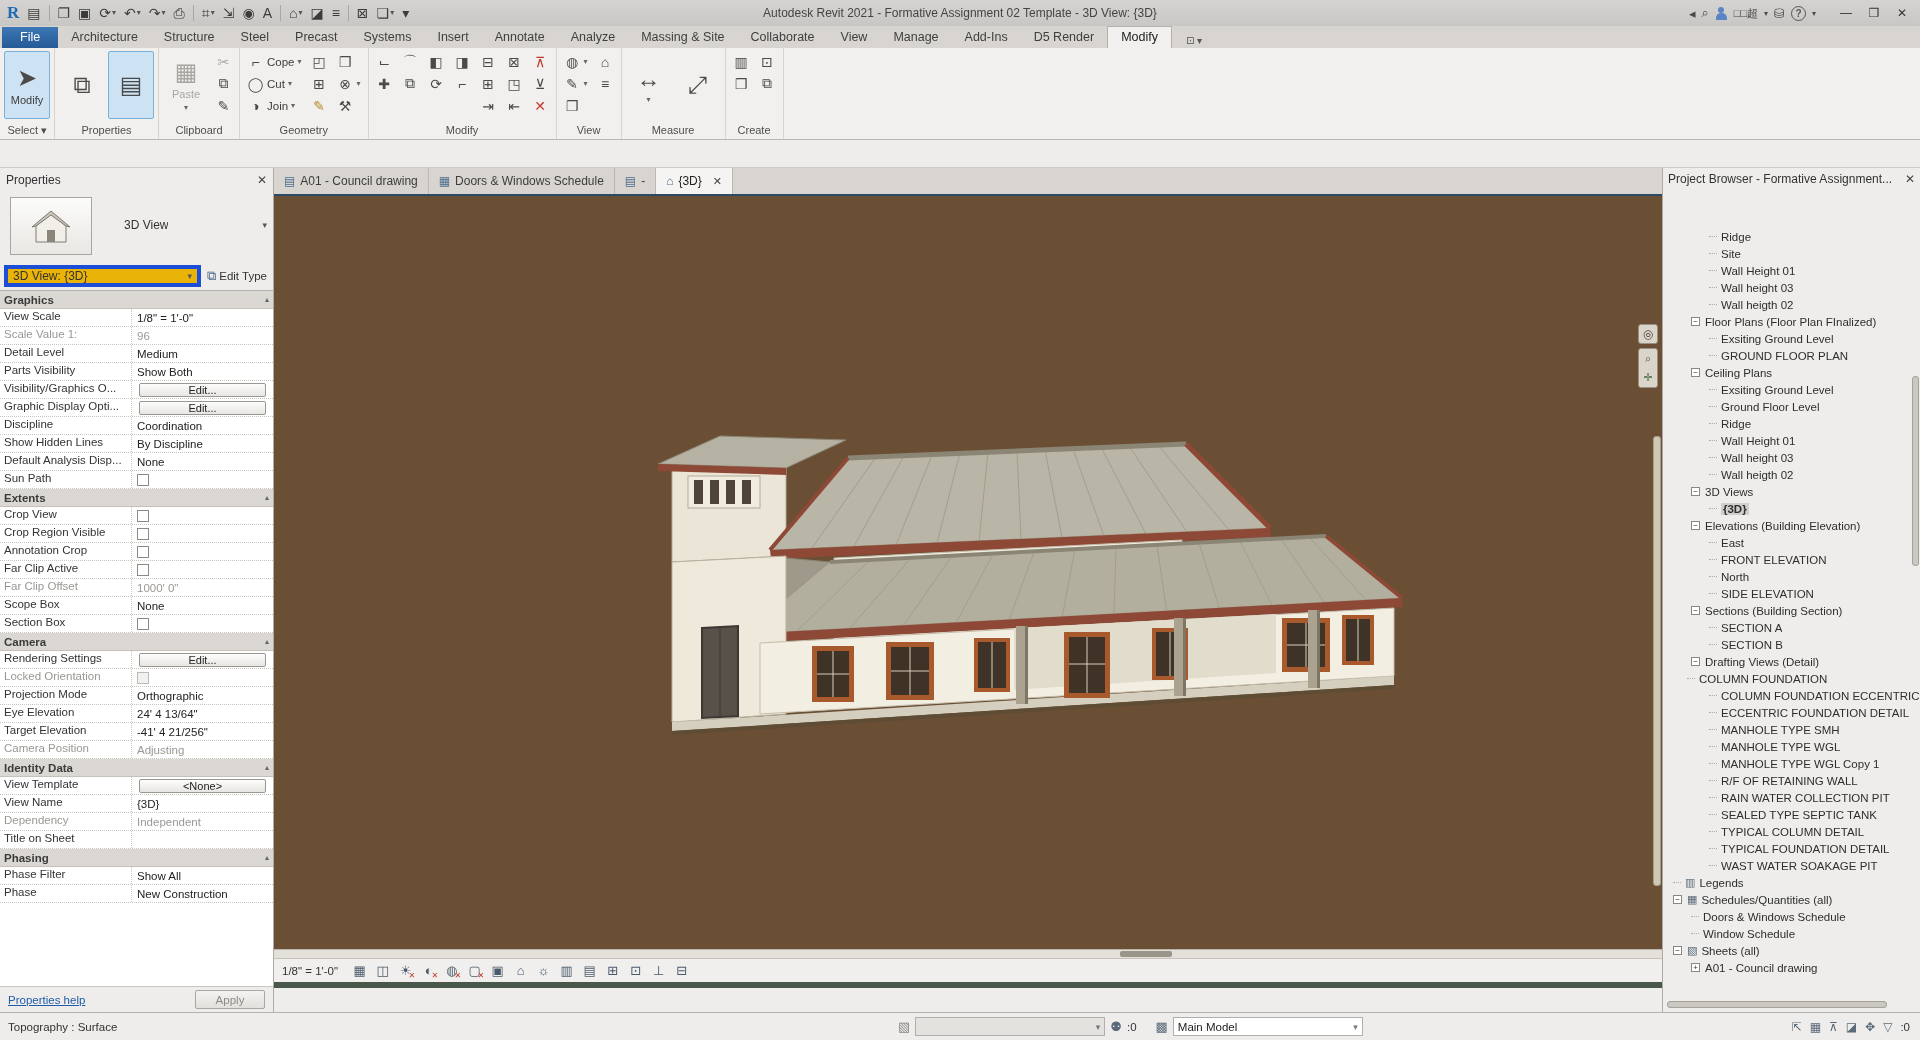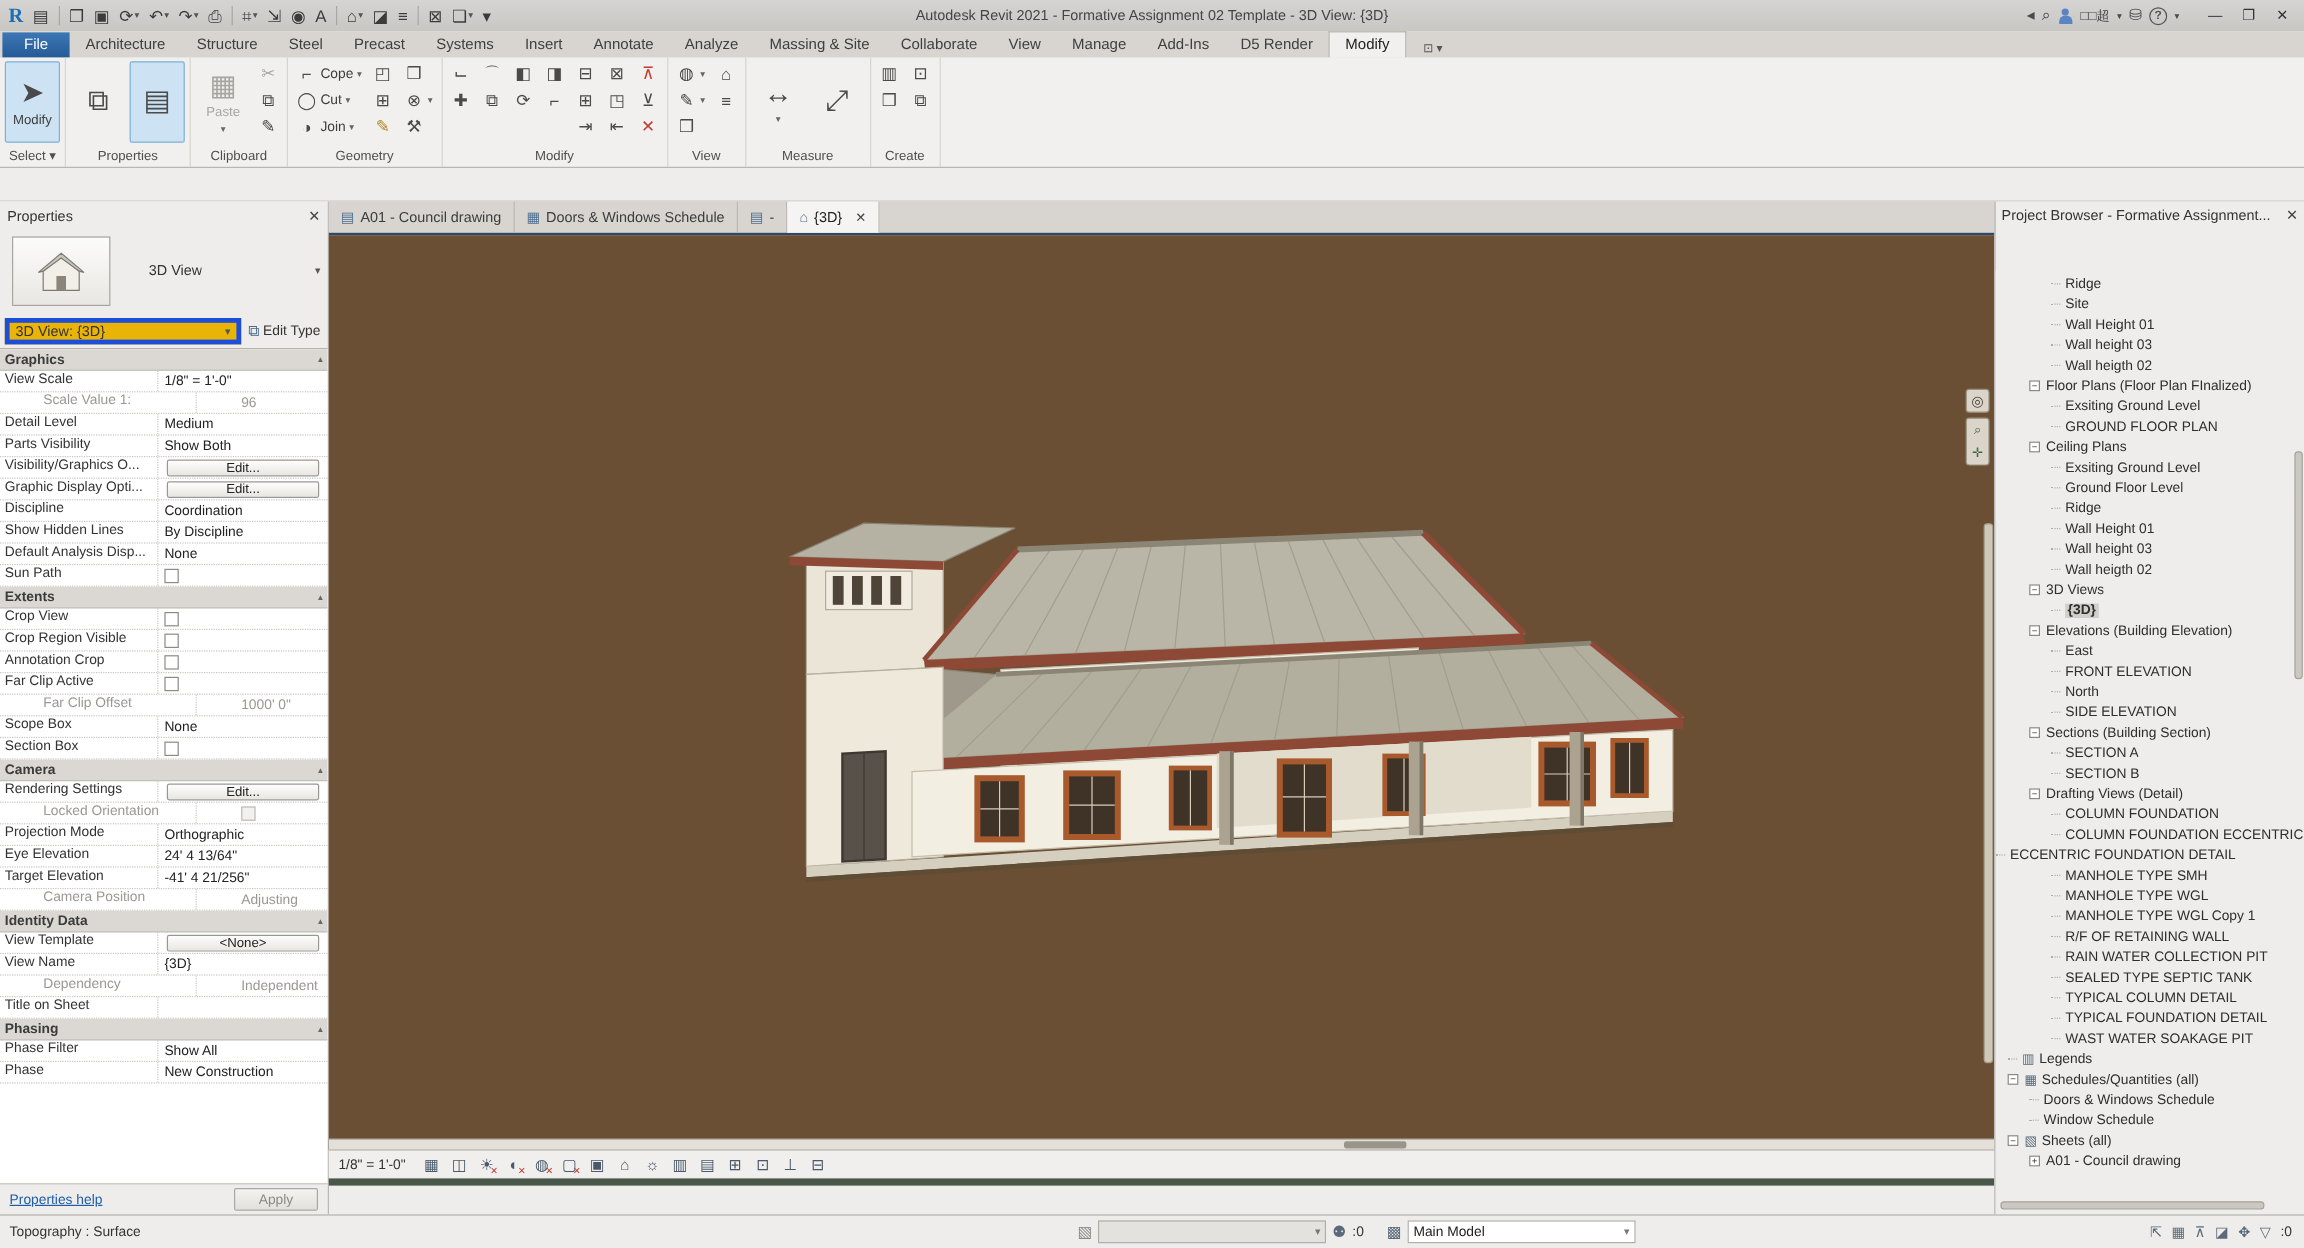--- a/index.html
+++ b/index.html
@@ -76,21 +76,21 @@
   .selcombo .dd { margin-left:auto; font-size:9px; color:#555; }
   .edittype { display:flex; align-items:center; gap:3px; font-size:11.5px; color:#333; padding:0 2px; }
   .edittype .g { font-size:13px; color:#4a6a8a; }
   .propgrid { flex:1; background:#fff; border-top:1px solid #b5b2ad; overflow:hidden; font-size:11.5px; }
   .psec { height:18px; background:#dbd8d3; border-bottom:1px solid #c4c1bb; display:flex; align-items:center;
     padding:0 4px; font-weight:bold; color:#3b3b3b; }
   .psec .ch { margin-left:auto; font-size:8px; color:#666; }
   .prow { height:18px; display:flex; border-bottom:1px dotted #c9c6c0; }
   .prow .pl { width:132px; padding:1px 4px 0; border-right:1px dotted #c9c6c0; white-space:nowrap; overflow:hidden; color:#333; }
   .prow .pv { flex:1; padding:1px 5px 0; white-space:nowrap; overflow:hidden; color:#222; display:flex; align-items:center; }
-  .prow.dis .pl, .prow.dis .pv { color:#9b9894;margin-left:32px; }
+  .prow.dis .pl, .prow.dis .pv { color:#9b9894; }
   .pv .btn { flex:1; height:14px; margin:0 2px; background:linear-gradient(#fdfdfc,#e8e6e2); border:1px solid #9a9792;
     border-radius:2px; font-size:11px; text-align:center; line-height:13px; color:#222; }
   .pv .cb { width:12px; height:12px; border:1px solid #8d8a85; background:#fff; }
   .pv .cb.dis { border-color:#bdbab5; background:#f2f1ef; }
   .props-foot { height:26px; display:flex; align-items:center; padding:0 8px; background:#eeedeb; border-top:1px solid #c9c6c0; }
   .help-link { color:#1f5da8; text-decoration:underline; font-size:11.5px; }
   .applybtn { margin-left:auto; width:70px; height:19px; background:linear-gradient(#f4f3f1,#e2e0dc); border:1px solid #aaa7a2;
     border-radius:2px; font-size:11.5px; color:#8d8a86; text-align:center; line-height:18px; }
 
   
@@ -1032,29 +1032,29 @@
             <span class="tlabel">SECTION A</span>
           </div>
           <div class="titem" style="padding-left: 46px;">
             <span class="tdash"></span>
             <span class="tlabel">SECTION B</span>
           </div>
           <div class="titem" style="padding-left: 28px;">
             <span class="texp">−</span>
             <span class="tlabel">Drafting Views (Detail)</span>
           </div>
-          <div class="titem" style="padding-left: 46px;">
+          <div class="titem" style="padding-left: 24px;">
             <span class="tdash"></span>
             <span class="tlabel">COLUMN FOUNDATION</span>
           </div>
           <div class="titem" style="padding-left: 46px;">
             <span class="tdash"></span>
             <span class="tlabel">COLUMN FOUNDATION ECCENTRIC</span>
           </div>
-          <div class="titem" style=" align-items: center;">
+          <div class="titem" style="padding-left: 46px; align-items: center;">
             <span class="tdash"></span>
             <span class="tlabel">ECCENTRIC FOUNDATION DETAIL</span>
           </div>
           <div class="titem" style="padding-left: 46px;">
             <span class="tdash"></span>
             <span class="tlabel">MANHOLE TYPE SMH</span>
           </div>
           <div class="titem" style="padding-left: 46px;">
             <span class="tdash"></span>
             <span class="tlabel">MANHOLE TYPE WGL</span>

